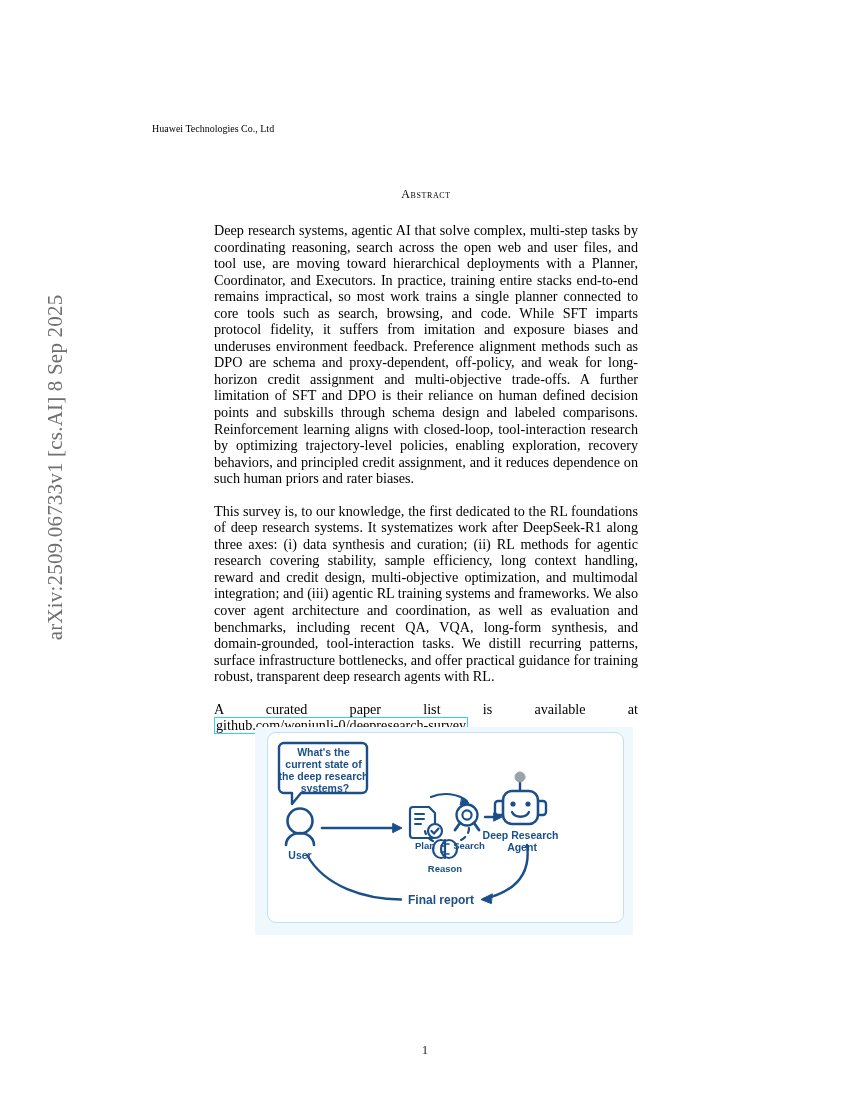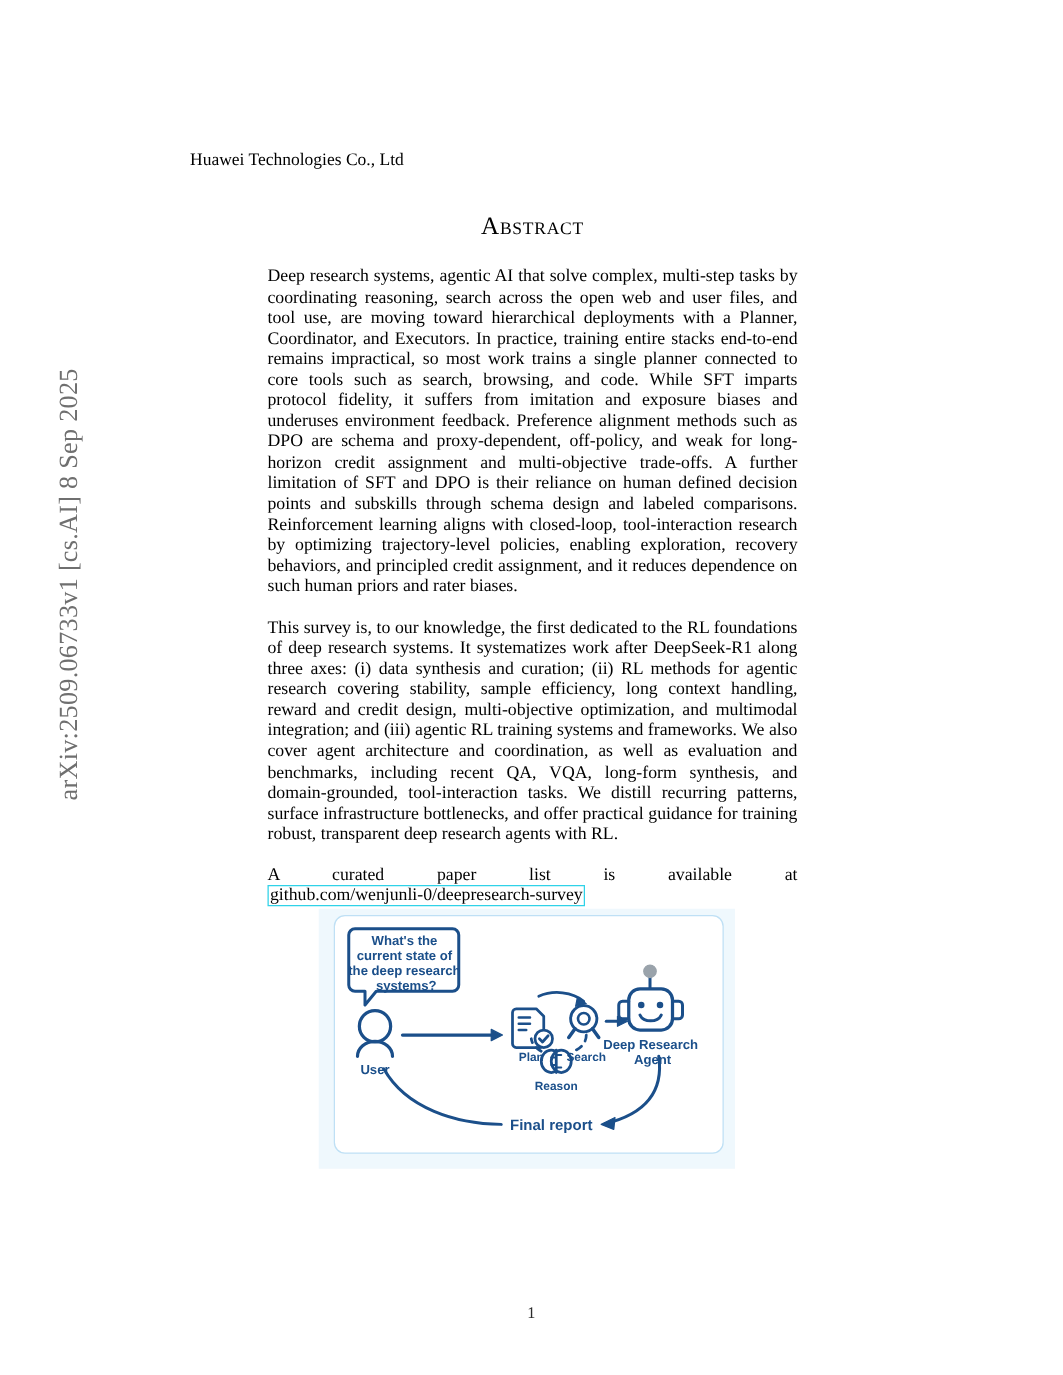--- a/index.html
+++ b/index.html
@@ -63,29 +63,29 @@
   #author-list {
     margin-top: 46px;
     font-size: 14.3px;
     line-height: 18px;
     font-weight: bold;
     letter-spacing: -0.05px;
   }
 
   #affiliation {
     margin-top: 16px;
-    font-size: 14px;
+    font-size: 10px;
     line-height: 18px;
     font-family: Liberation Serif, serif;
   }
 
   #abstract-heading {
-    margin-top: 32px;
+    margin-top: 49px;
     text-align: center;
-    font-size: 20px;
+    font-size: 12px;
     font-variant: small-caps;
     letter-spacing: 0.6px;
   }
 
   #abstract-body {
     margin: 20px auto 0 auto;
     width: 456px;
   }
   .abs-para {
     font-size: 14.2px;
@@ -104,21 +104,21 @@
     line-height: 14.5px;
     color: #000;
     text-decoration: none;
   }
 
   
   #figure-wrap {
     position: absolute;
     left: 255px;
     top: 727px;
-    width: 333px;
+    width: 378px;
     height: 208px;
   }
   #figure-outer {
     position: absolute;
     inset: 0;
     background: #eff8fd;
   }
   #figure-inner {
     position: absolute;
     left: 12px;

